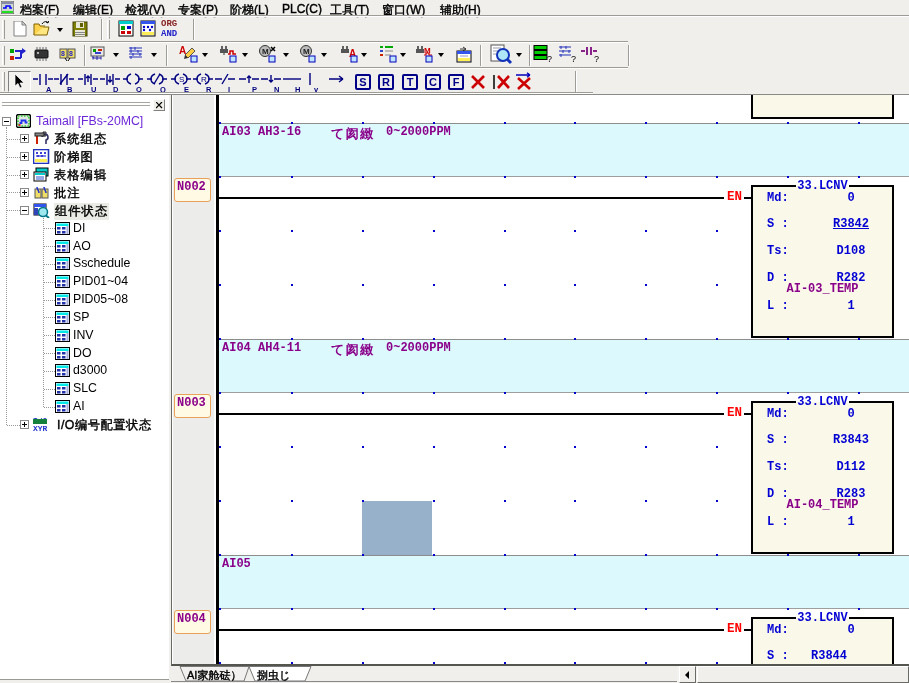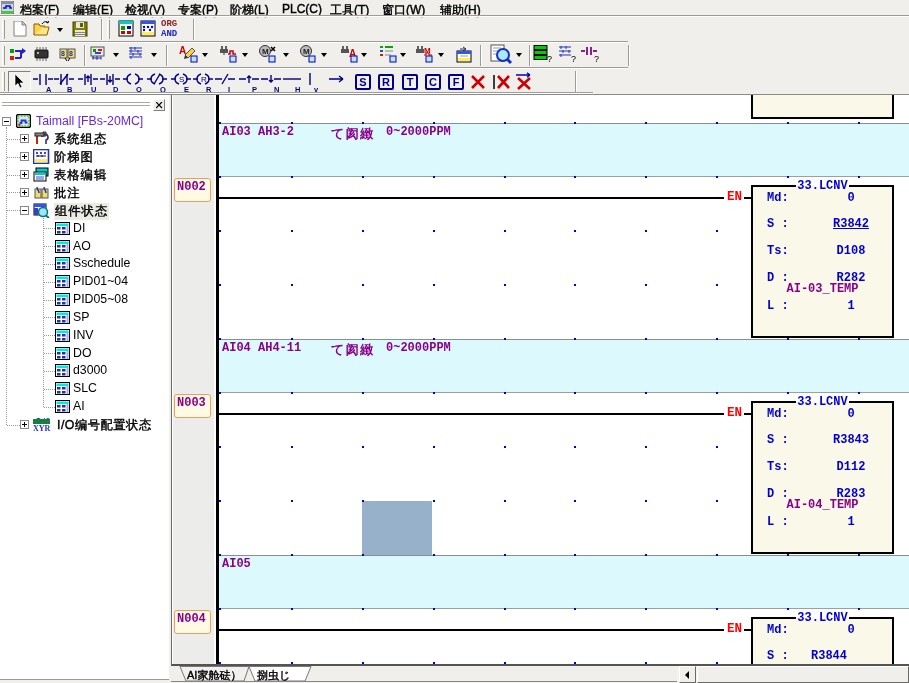--- a/index.html
+++ b/index.html
@@ -500,21 +500,21 @@
       <rect x="0.5" y="0.5" width="14" height="12" fill="#fff" stroke="#000"></rect>
       <rect x="1.5" y="1.5" width="12" height="2.5" fill="#00e8e8"></rect>
       <g fill="#2233aa">
         <rect x="2" y="5" width="3.5" height="2.5"></rect>
         <rect x="7" y="5" width="3.5" height="2.5"></rect>
         <rect x="2" y="9" width="3.5" height="2.5"></rect>
         <rect x="7" y="9" width="3.5" height="2.5"></rect>
       </g>
       <path d="M11.5,5 h2 M11.5,7 h2 M11.5,9 h2 M11.5,11 h2" stroke="#2233aa" stroke-width="0.8"></path>
     </svg>
-<div class="a mono" style="left:33px;top:416.5px;font-size:8px;font-weight:bold;line-height:8px;color:#2233cc;">I/O<br><span style="border-top:5px solid #15803d;font-family:Liberation Serif, serif;">XYR</span></div>
+<div class="a mono" style="left:33px;top:416.5px;font-size:8px;font-weight:bold;line-height:8px;color:#2233cc;">I/O<br><span style="border-top:5px solid #15803d;">XYR</span></div>
 <div class="a" style="left:2px;top:116.5px;width:9px;height:9px;background:#fff;border:1px solid #888;"></div>
     <div class="a" style="left:4px;top:120.5px;width:5px;height:1px;background:#000;"></div>
 <div class="a" style="left:20px;top:134.3px;width:9px;height:9px;background:#fff;border:1px solid #888;"></div>
     <div class="a" style="left:22px;top:138.3px;width:5px;height:1px;background:#000;"></div>
     <div class="a" style="left:24px;top:136.3px;width:1px;height:5px;background:#000;"></div>
 <div class="a" style="left:20px;top:152.2px;width:9px;height:9px;background:#fff;border:1px solid #888;"></div>
     <div class="a" style="left:22px;top:156.2px;width:5px;height:1px;background:#000;"></div>
     <div class="a" style="left:24px;top:154.2px;width:1px;height:5px;background:#000;"></div>
 <div class="a" style="left:20px;top:170.1px;width:9px;height:9px;background:#fff;border:1px solid #888;"></div>
     <div class="a" style="left:22px;top:174.1px;width:5px;height:1px;background:#000;"></div>
@@ -544,21 +544,21 @@
 <div class="a" style="left:73px;top:363.4px;font-size:12.3px;color:#000;white-space:pre;">d3000</div>
 <div class="a" style="left:73px;top:381.2px;font-size:12.3px;color:#000;white-space:pre;">SLC</div>
 <div class="a" style="left:73px;top:399.1px;font-size:12.3px;color:#000;white-space:pre;">AI</div>
 <div class="a" style="left:57px;top:417.0px;font-size:12.3px;color:#000;white-space:pre;letter-spacing:0.5px;-webkit-text-stroke:0.4px #000;">I/O编号配置状态</div>
 <div class="a" style="left:171px;top:95px;width:738px;height:571px;background:#fff;border-left:1px solid #6a6a66;border-bottom:2px solid #55554f;overflow:hidden;">
 <div class="a" style="left:1px;top:0;width:41px;height:571px;background:#ececeb;"></div>
 <div class="a" style="left:44px;top:0;width:3px;height:569px;background:#000;"></div>
 <div class="a" style="left:47px;top:28px;width:690px;height:54px;background:#dcfafd;border-top:1px solid #8d8d8d;border-bottom:1px solid #9e9e9e;"></div>
 <div class="a" style="left:47px;top:244px;width:690px;height:54px;background:#dcfafd;border-top:1px solid #8d8d8d;border-bottom:1px solid #9e9e9e;"></div>
 <div class="a" style="left:47px;top:460px;width:690px;height:54px;background:#dcfafd;border-top:1px solid #8d8d8d;border-bottom:1px solid #9e9e9e;"></div>
-<div class="a mono" style="left:50px;top:30px;font-size:12px;color:#8b008b;white-space:pre;">AI03 AH3-2</div>
+<div class="a mono" style="left:50px;top:30px;font-size:12px;color:#8b008b;white-space:pre;">AI03 AH3-16</div>
 <div class="a mono" style="left:159px;top:30px;font-family:&quot;Liberation Sans&quot;,sans-serif;font-size:13px;letter-spacing:1.5px;color:#8b008b;white-space:pre;">て阂緻</div>
 <div class="a mono" style="left:214px;top:30px;font-size:12px;color:#8b008b;white-space:pre;">0~2000PPM</div>
 <div class="a mono" style="left:50px;top:246px;font-size:12px;color:#8b008b;white-space:pre;">AI04 AH4-11</div>
 <div class="a mono" style="left:159px;top:246px;font-family:&quot;Liberation Sans&quot;,sans-serif;font-size:13px;letter-spacing:1.5px;color:#8b008b;white-space:pre;">て阂緻</div>
 <div class="a mono" style="left:214px;top:246px;font-size:12px;color:#8b008b;white-space:pre;">0~2000PPM</div>
 <div class="a mono" style="left:50px;top:462px;font-size:12px;color:#8b008b;white-space:pre;">AI05</div>
 <div class="a" style="left:190px;top:406px;width:70px;height:54px;background:#97b1cb;"></div>
 <style>#lad i{position:absolute;width:2px;height:2px;background:#0000cc;}</style>
 <span id="lad"><i style="left:47px;top:27px;"></i><i style="left:119px;top:27px;"></i><i style="left:190px;top:27px;"></i><i style="left:261px;top:27px;"></i><i style="left:332px;top:27px;"></i><i style="left:402px;top:27px;"></i><i style="left:473px;top:27px;"></i><i style="left:544px;top:27px;"></i><i style="left:615px;top:27px;"></i><i style="left:686px;top:27px;"></i><i style="left:47px;top:81px;"></i><i style="left:119px;top:81px;"></i><i style="left:190px;top:81px;"></i><i style="left:261px;top:81px;"></i><i style="left:332px;top:81px;"></i><i style="left:402px;top:81px;"></i><i style="left:473px;top:81px;"></i><i style="left:544px;top:81px;"></i><i style="left:615px;top:81px;"></i><i style="left:686px;top:81px;"></i><i style="left:47px;top:135px;"></i><i style="left:119px;top:135px;"></i><i style="left:190px;top:135px;"></i><i style="left:261px;top:135px;"></i><i style="left:332px;top:135px;"></i><i style="left:402px;top:135px;"></i><i style="left:473px;top:135px;"></i><i style="left:544px;top:135px;"></i><i style="left:615px;top:135px;"></i><i style="left:686px;top:135px;"></i><i style="left:47px;top:189px;"></i><i style="left:119px;top:189px;"></i><i style="left:190px;top:189px;"></i><i style="left:261px;top:189px;"></i><i style="left:332px;top:189px;"></i><i style="left:402px;top:189px;"></i><i style="left:473px;top:189px;"></i><i style="left:544px;top:189px;"></i><i style="left:615px;top:189px;"></i><i style="left:686px;top:189px;"></i><i style="left:47px;top:243px;"></i><i style="left:119px;top:243px;"></i><i style="left:190px;top:243px;"></i><i style="left:261px;top:243px;"></i><i style="left:332px;top:243px;"></i><i style="left:402px;top:243px;"></i><i style="left:473px;top:243px;"></i><i style="left:544px;top:243px;"></i><i style="left:615px;top:243px;"></i><i style="left:686px;top:243px;"></i><i style="left:47px;top:297px;"></i><i style="left:119px;top:297px;"></i><i style="left:190px;top:297px;"></i><i style="left:261px;top:297px;"></i><i style="left:332px;top:297px;"></i><i style="left:402px;top:297px;"></i><i style="left:473px;top:297px;"></i><i style="left:544px;top:297px;"></i><i style="left:615px;top:297px;"></i><i style="left:686px;top:297px;"></i><i style="left:47px;top:351px;"></i><i style="left:119px;top:351px;"></i><i style="left:190px;top:351px;"></i><i style="left:261px;top:351px;"></i><i style="left:332px;top:351px;"></i><i style="left:402px;top:351px;"></i><i style="left:473px;top:351px;"></i><i style="left:544px;top:351px;"></i><i style="left:615px;top:351px;"></i><i style="left:686px;top:351px;"></i><i style="left:47px;top:405px;"></i><i style="left:119px;top:405px;"></i><i style="left:190px;top:405px;"></i><i style="left:261px;top:405px;"></i><i style="left:332px;top:405px;"></i><i style="left:402px;top:405px;"></i><i style="left:473px;top:405px;"></i><i style="left:544px;top:405px;"></i><i style="left:615px;top:405px;"></i><i style="left:686px;top:405px;"></i><i style="left:47px;top:459px;"></i><i style="left:119px;top:459px;"></i><i style="left:190px;top:459px;"></i><i style="left:261px;top:459px;"></i><i style="left:332px;top:459px;"></i><i style="left:402px;top:459px;"></i><i style="left:473px;top:459px;"></i><i style="left:544px;top:459px;"></i><i style="left:615px;top:459px;"></i><i style="left:686px;top:459px;"></i><i style="left:47px;top:513px;"></i><i style="left:119px;top:513px;"></i><i style="left:190px;top:513px;"></i><i style="left:261px;top:513px;"></i><i style="left:332px;top:513px;"></i><i style="left:402px;top:513px;"></i><i style="left:473px;top:513px;"></i><i style="left:544px;top:513px;"></i><i style="left:615px;top:513px;"></i><i style="left:686px;top:513px;"></i><i style="left:47px;top:567px;"></i><i style="left:119px;top:567px;"></i><i style="left:190px;top:567px;"></i><i style="left:261px;top:567px;"></i><i style="left:332px;top:567px;"></i><i style="left:402px;top:567px;"></i><i style="left:473px;top:567px;"></i><i style="left:544px;top:567px;"></i><i style="left:615px;top:567px;"></i><i style="left:686px;top:567px;"></i></span>
 <div class="a" style="left:47px;top:102px;width:505px;height:2px;background:#000;"></div>

